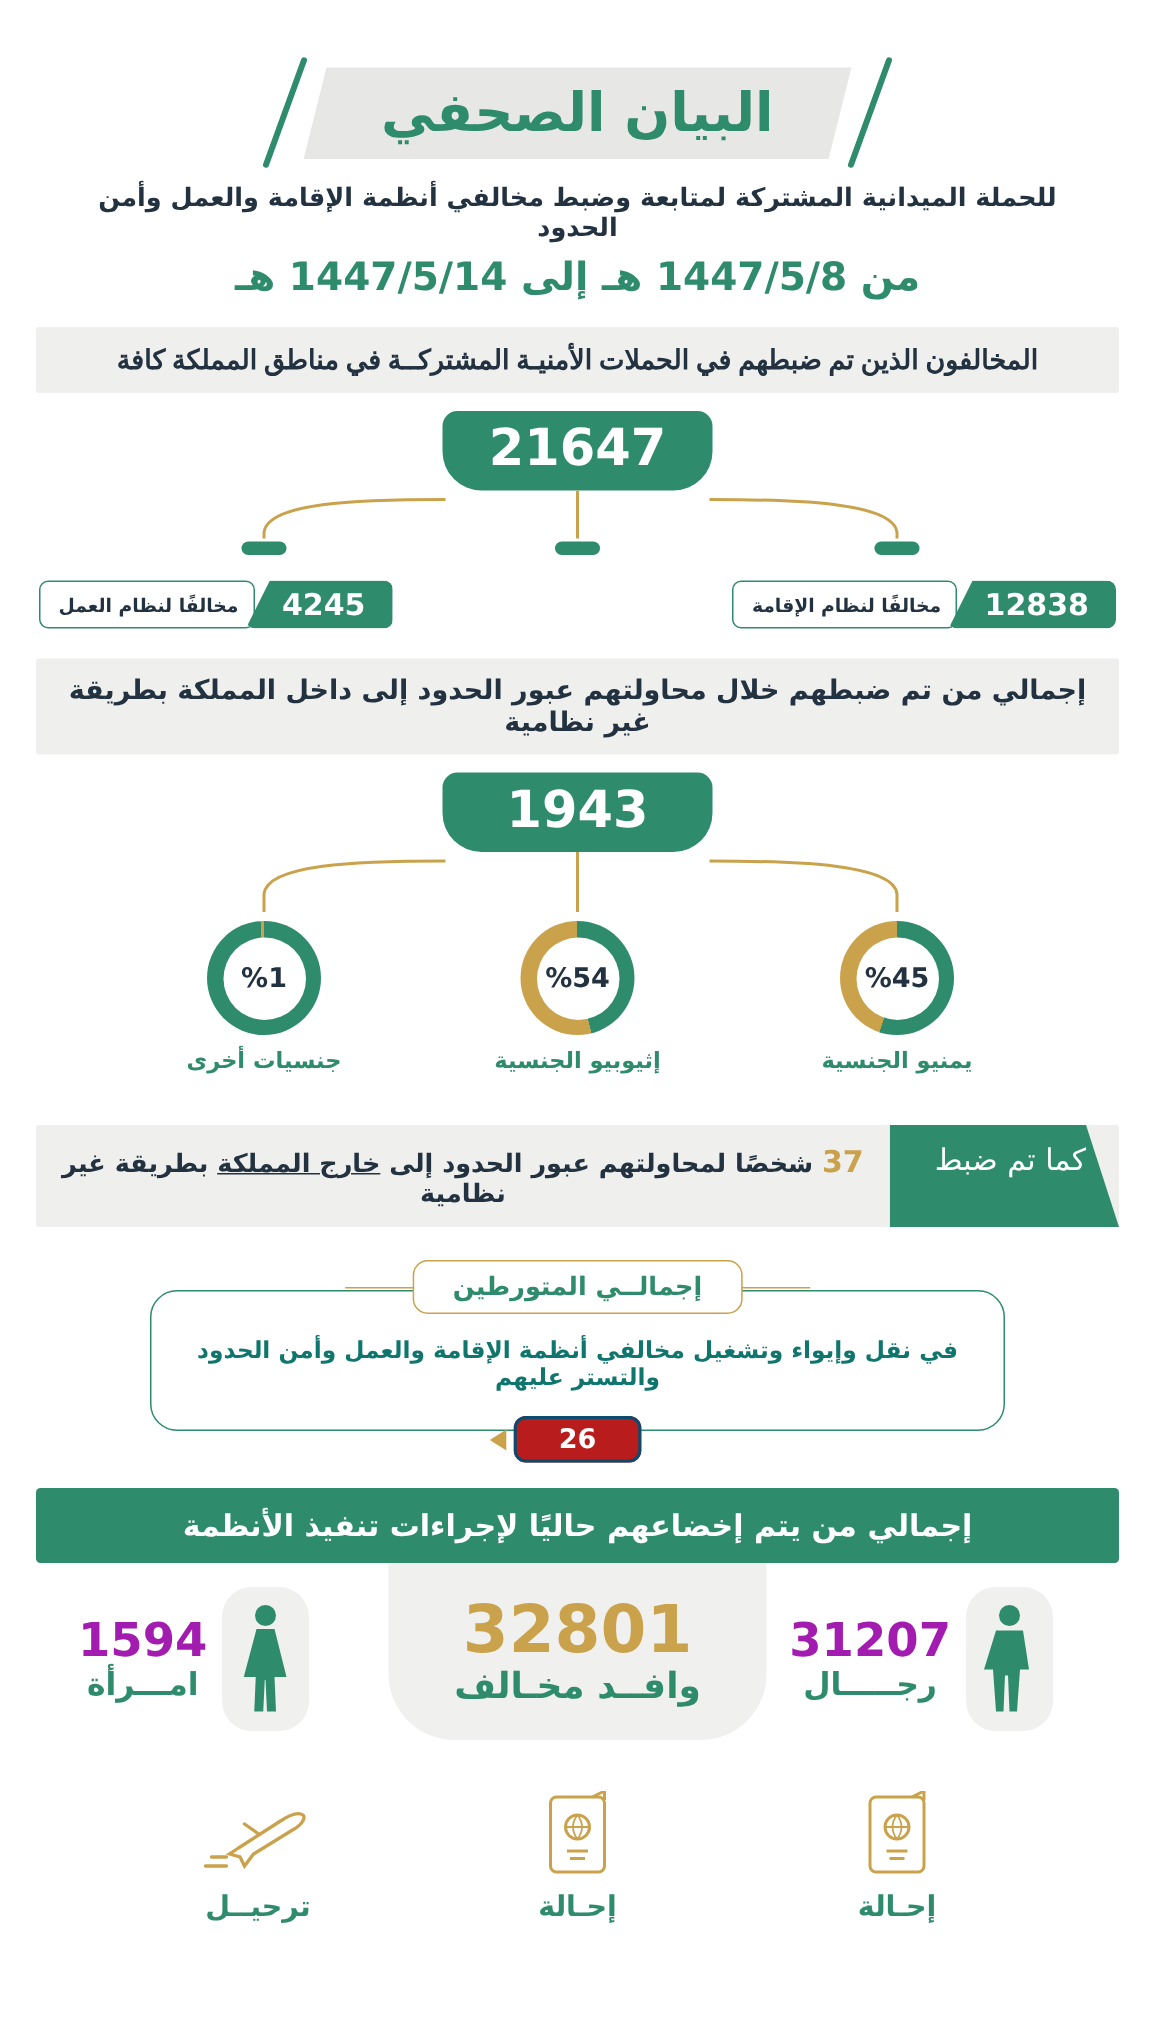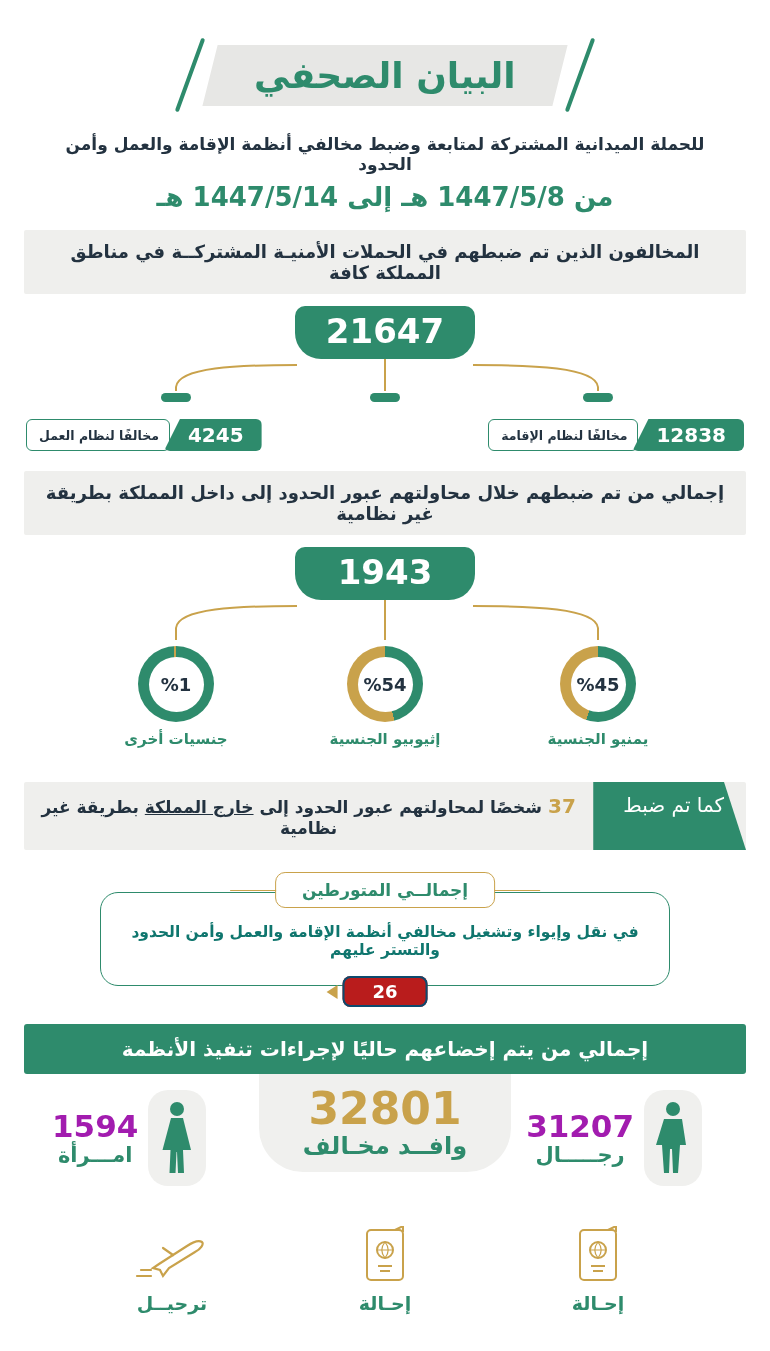--- a/index.html
+++ b/index.html
@@ -10,21 +10,21 @@
   .content { direction:rtl; }
 
   
   .badge-row { margin-top:36px; display:flex; justify-content:center; align-items:center; gap:18px; }
   .slash { width:4px; height:78px; background:#2E8B6C; transform:rotate(20deg); border-radius:2px; }
   .badge-box { background:#e7e7e5; transform:skewX(-14deg); padding:10px 44px; }
   .badge-box > span { display:inline-block; transform:skewX(14deg); color:#2E8B6C;
                       font-size:36px; font-weight:bold; }
 
   
-  .intro-line { margin-top:20px; text-align:center; color:#233240; font-weight:bold; font-size:17px; padding:0 40px; }
+  .intro-line { margin-top:8px; text-align:center; color:#233240; font-weight:bold; font-size:17px; padding:0 40px; }
   .intro-date { margin-top:8px; text-align:center; color:#2E8B6C; font-weight:bold; font-size:26px; }
 
   
   .sec-bar { margin:0 24px; background:#efefed; padding:11px 16px; text-align:center;
              color:#233240; font-weight:bold; font-size:18px; border-radius:2px; }
   .sec-bar b { font-weight:900; }
 
   
   .total-box { margin:12px auto 0; width:180px; background:#2E8B6C; color:#fff;
                text-align:center; font-size:34px; font-weight:bold; padding:5px 0 8px;
@@ -76,21 +76,21 @@
                padding:3px 28px; border-radius:8px; }
   .inv-arrow { position:absolute; top:50%; left:-16px; transform:translateY(-50%); width:0; height:0;
                border-top:7px solid transparent; border-bottom:7px solid transparent; border-right:11px solid #C9A24B; }
 
   
   .banner { margin:38px 24px 0; background:#2E8B6C; color:#fff; text-align:center;
             font-weight:bold; font-size:20px; padding:13px 10px; border-radius:3px; }
 
   
   .stats { position:relative; height:130px; }
-  .stat-blob { position:absolute; left:259px; top:0; width:252px; height:98px; background:#f0f0ee;
+  .stat-blob { position:absolute; left:259px; top:0; width:252px; height:118px; background:#f0f0ee;
                border-radius:0 0 44px 44px; display:flex; flex-direction:column; align-items:center; justify-content:center; }
   .stat-total-val { color:#C9A24B; font-size:44px; font-weight:bold; line-height:1.05; }
   .stat-total-label { color:#2E8B6C; font-size:24px; font-weight:bold; }
   .stat-group { position:absolute; top:16px; display:flex; direction:ltr; align-items:center; gap:10px; }
   .stat-group.men { right:68px; } .stat-group.women { left:52px; }
   .stat-col { text-align:center; }
   .stat-val { color:#a21caf; font-size:31px; font-weight:bold; line-height:1.1; }
   .stat-label { color:#2E8B6C; font-size:21px; font-weight:bold; }
   .icon-box { width:58px; height:96px; background:#f0f0ee; border-radius:20px;
               display:flex; align-items:center; justify-content:center; }
@@ -116,21 +116,21 @@
     <div class="slash"></div>
     <div class="badge-box">
       <span>البيان الصحفي</span>
     </div>
     <div class="slash"></div>
   </div>
 
   <div class="intro-line">للحملة الميدانية المشتركة لمتابعة وضبط مخالفي أنظمة الإقامة والعمل وأمن الحدود</div>
   <div class="intro-date">من 1447/5/8 هـ إلى 1447/5/14 هـ</div>
 
-  <div class="sec-bar" style="margin-top:18px;">المخالفون الذين تم ضبطهم في الحملات الأمنيـة المشتركــة في مناطق المملكة كافة</div>
+  <div class="sec-bar" style="margin-top:18px;font-family:Liberation Serif, serif;">المخالفون الذين تم ضبطهم في الحملات الأمنيـة المشتركــة في مناطق المملكة كافة</div>
   <div class="total-box">21647</div>
 
   <svg class="conn" width="770" height="58" viewBox="0 0 770 58">
     <path d="M297 6 C 238 6 178 8 176 28 L176 32" fill="none" stroke="#C9A24B" stroke-width="2"></path>
     <path d="M473 6 C 532 6 596 8 598 28 L598 32" fill="none" stroke="#C9A24B" stroke-width="2"></path>
     <path d="M385 0 L385 32" fill="none" stroke="#C9A24B" stroke-width="2"></path>
     <rect x="161" y="34" width="30" height="9" rx="4.5" fill="#2E8B6C"></rect>
     <rect x="370" y="34" width="30" height="9" rx="4.5" fill="#2E8B6C"></rect>
     <rect x="583" y="34" width="30" height="9" rx="4.5" fill="#2E8B6C"></rect>
   </svg>

